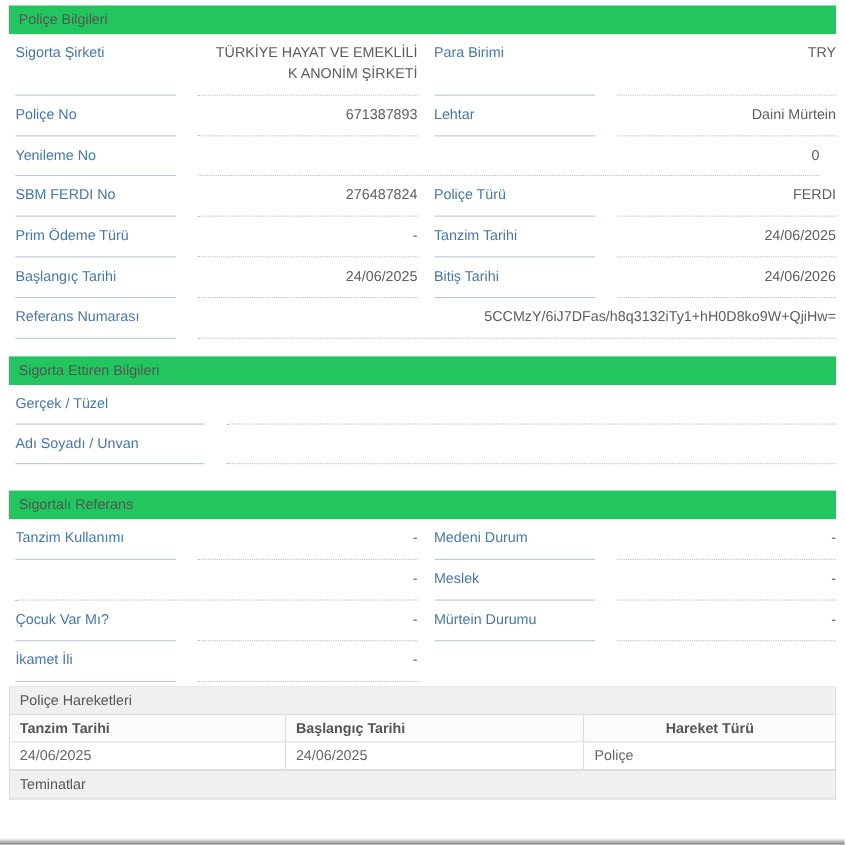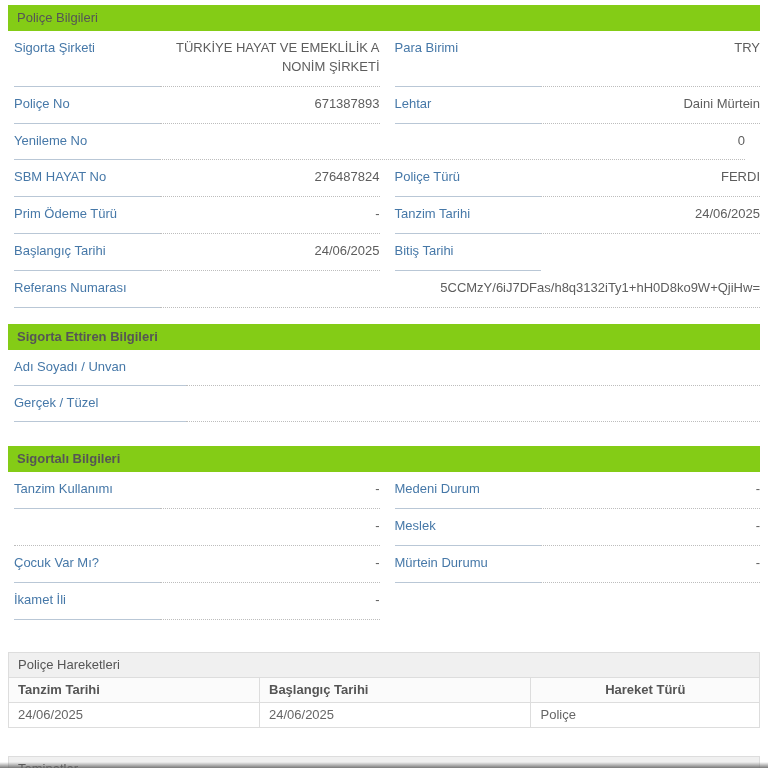--- a/index.html
+++ b/index.html
@@ -2,31 +2,31 @@
 <html><head>
 <meta charset="utf-8">
 <style>
   * { box-sizing: border-box; margin: 0; padding: 0; }
   html, body { width: 768px; height: 768px; overflow: hidden; background: #fff; }
   body { font-family: "Liberation Sans", sans-serif; font-size: 13px; position: relative; }
   .wrap { padding: 5px 8px 0 8px; }
 
   
   .sec-bar {
-    background: #84cc16;
+    background: #22c55e;
     color: #555;
     padding: 5px 9px 6px 9px;
     font-size: 13px;
   }
-  .sec-bar.mt { margin-top: 12px; font-weight: bold; }
+  .sec-bar.mt { margin-top: 12px; }
 
   
   .fields { padding: 0 0 4px 6px; }
   .frow { display: flex; }
-  .pair { display: flex; flex: 1; min-width: 0; }
+  .pair { display: flex; flex: 1; min-width: 0; gap: 20px; }
   .pair.left-col { margin-right: 15px; }
   .pair.blank { border: none; }
   .lbl {
     width: 146px; flex: none;
     color: #4678a8;
     padding: 8px 0 9px 0;
     border-bottom: 1px solid #b9c7d6;
     line-height: 1.4;
   }
   .val {
@@ -35,21 +35,21 @@
     padding: 8px 0 9px 8px;
     border-bottom: 1px dotted #bdbdbd;
     line-height: 1.45;
     word-break: break-all;
     text-align: right;
   }
   .fields.wide-lbl .lbl { width: 172px; }
   .val.empty { min-height: 31px; }
 
   
-  .tbl-box { border: 1px solid #ddd; margin-top: 28px; }
+  .tbl-box { border: 1px solid #ddd; }
   .tbl-title {
     background: #f0f0f0;
     color: #555;
     padding: 4px 9px 5px 9px;
     border-bottom: 1px solid #ddd;
   }
   table { width: 100%; border-collapse: collapse; font-size: 13px; table-layout: fixed; }
   th {
     text-align: left;
     font-weight: 600;
@@ -109,21 +109,21 @@
 
     <div class="frow">
       <div class="pair left-col">
         <div class="lbl">Yenileme No</div>
         <div class="val">0</div>
       </div>
     </div>
 
     <div class="frow">
       <div class="pair left-col">
-        <div class="lbl">SBM HAYAT No</div>
+        <div class="lbl">SBM FERDI No</div>
         <div class="val">276487824</div>
       </div>
       <div class="pair">
         <div class="lbl">Poliçe Türü</div>
         <div class="val">FERDI</div>
       </div>
     </div>
 
     <div class="frow">
       <div class="pair left-col">
@@ -136,51 +136,52 @@
       </div>
     </div>
 
     <div class="frow">
       <div class="pair left-col">
         <div class="lbl">Başlangıç Tarihi</div>
         <div class="val">24/06/2025</div>
       </div>
       <div class="pair">
         <div class="lbl">Bitiş Tarihi</div>
+        <div class="val">24/06/2026</div>
       </div>
     </div>
 
     <div class="frow">
       <div class="pair">
         <div class="lbl">Referans Numarası</div>
         <div class="val">5CCMzY/6iJ7DFas/h8q3132iTy1+hH0D8ko9W+QjiHw=</div>
       </div>
     </div>
   </div>
 
   <div class="sec-bar mt">
     <span>Sigorta Ettiren Bilgileri</span>
   </div>
   <div class="fields wide-lbl">
     <div class="frow">
       <div class="pair">
+        <div class="lbl">Gerçek / Tüzel</div>
+        <div class="val empty"></div>
+      </div>
+    </div>
+    <div class="frow">
+      <div class="pair">
         <div class="lbl">Adı Soyadı / Unvan</div>
         <div class="val empty"></div>
       </div>
     </div>
-    <div class="frow">
-      <div class="pair">
-        <div class="lbl">Gerçek / Tüzel</div>
-        <div class="val empty"></div>
-      </div>
-    </div>
   </div>
 
   <div class="sec-bar mt" style="margin-top:20px;">
-    <span>Sigortalı Bilgileri</span>
+    <span>Sigortalı Referans</span>
   </div>
   <div class="fields">
 
     <div class="frow">
       <div class="pair left-col">
         <div class="lbl">Tanzim Kullanımı</div>
         <div class="val">-</div>
       </div>
       <div class="pair">
         <div class="lbl">Medeni Durum</div>

